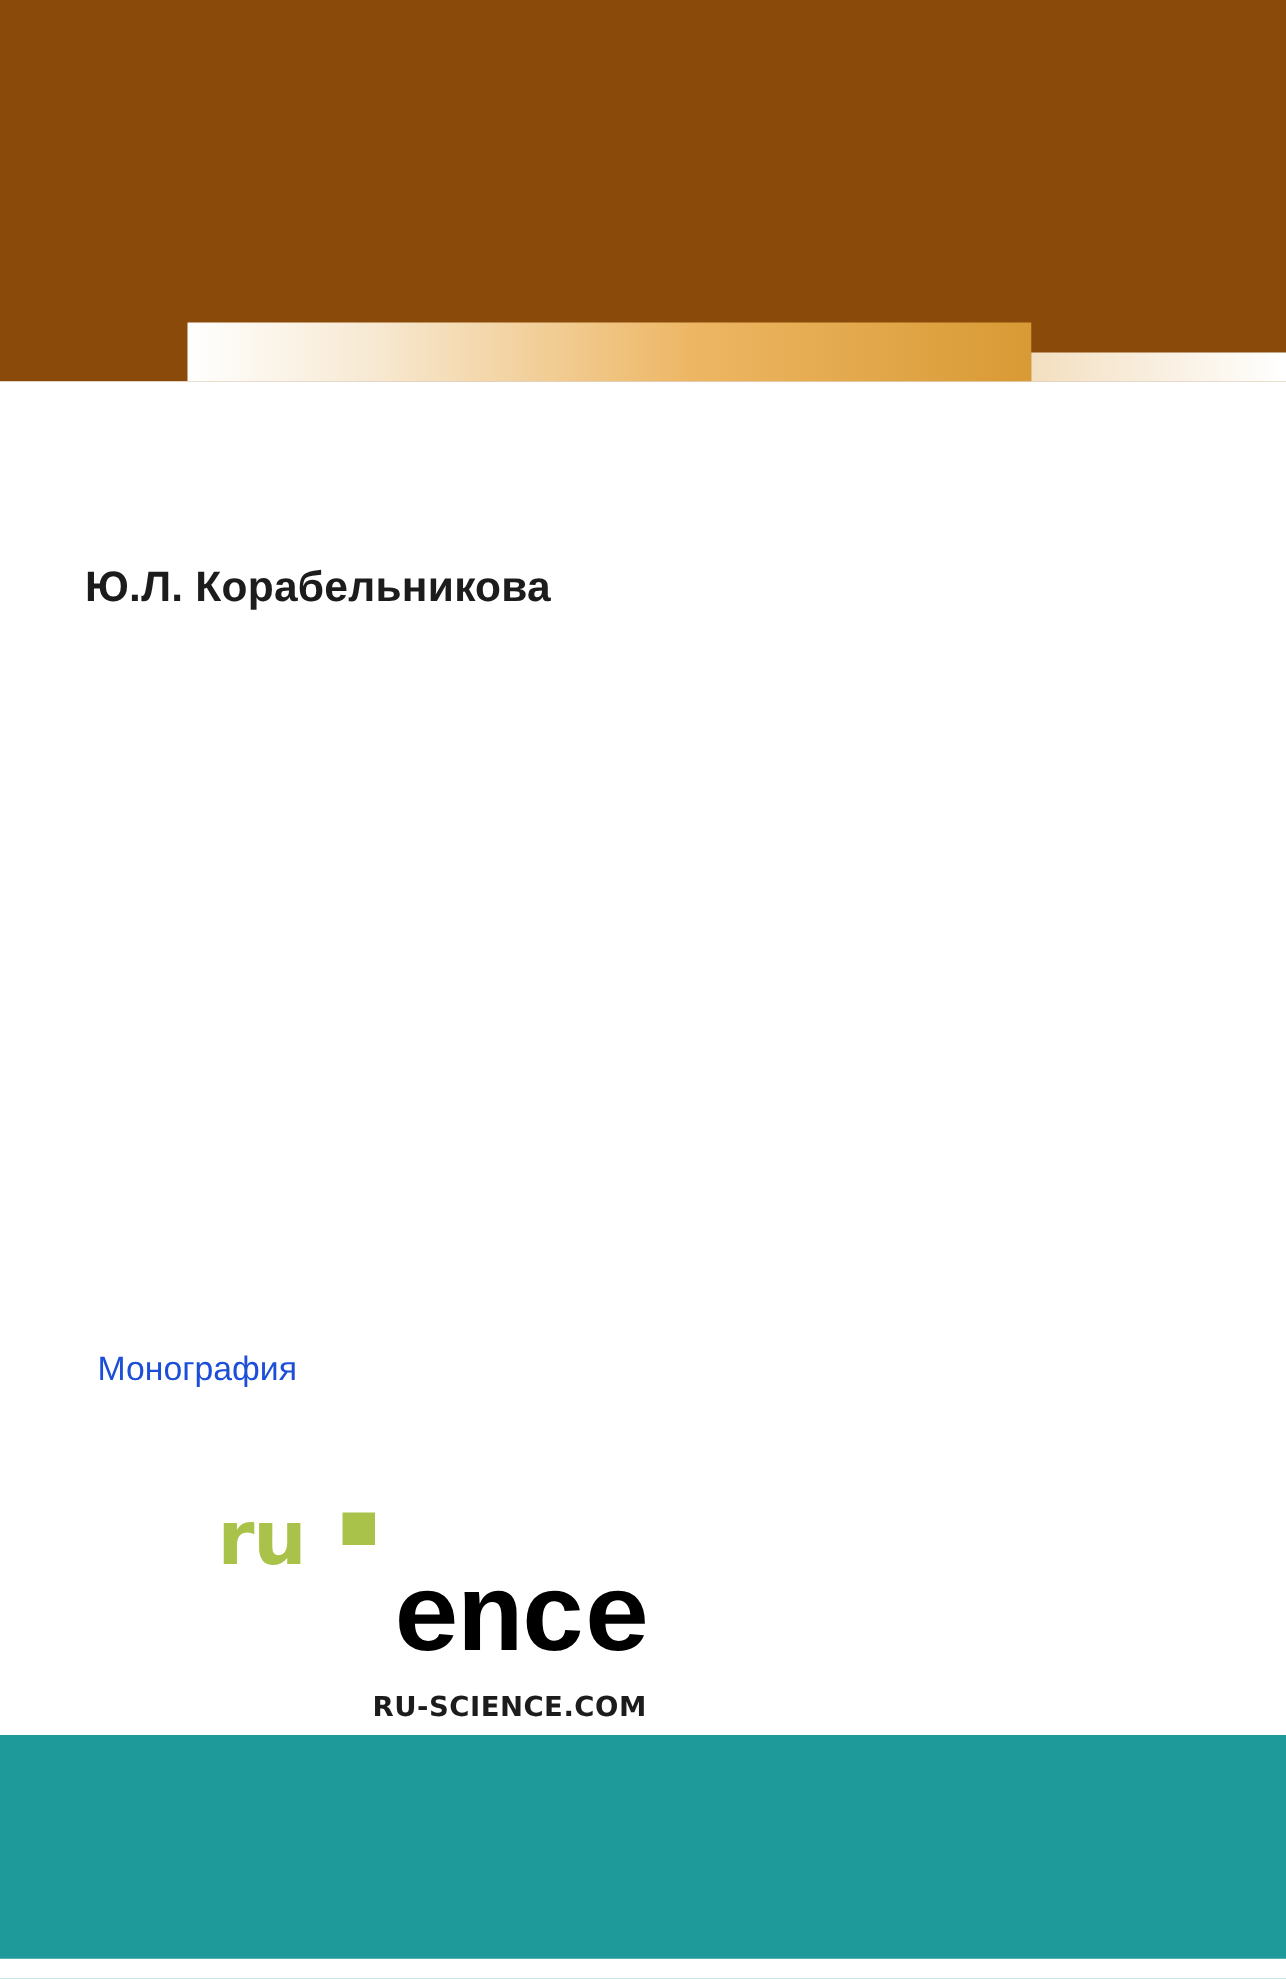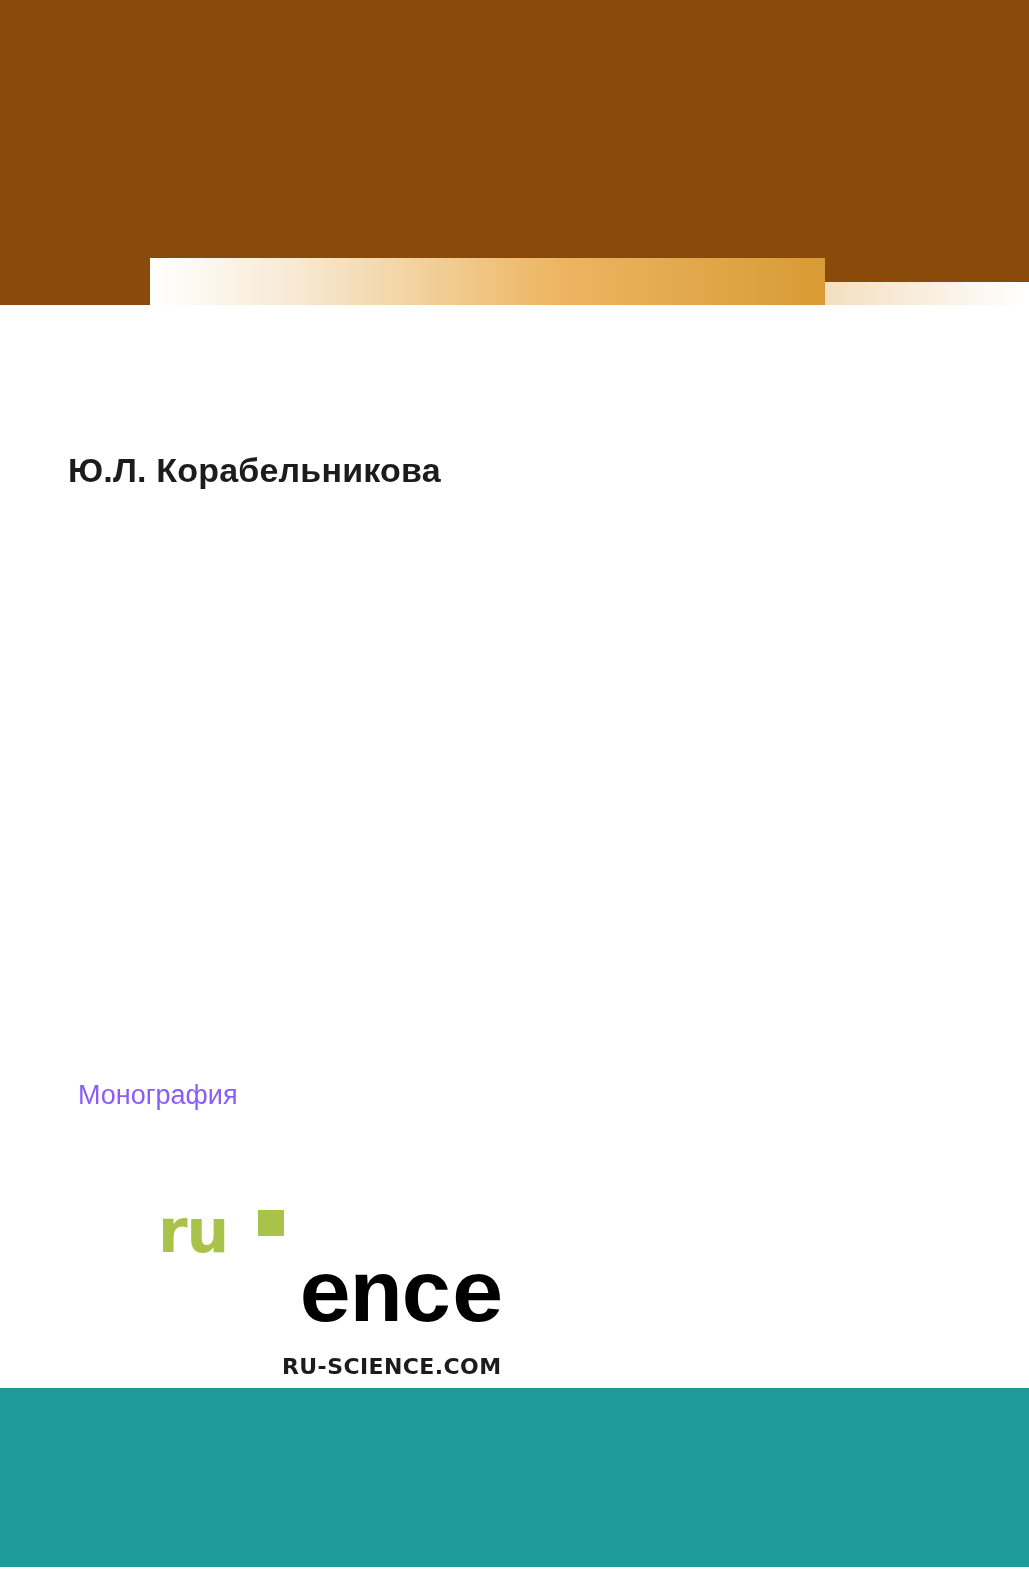--- a/index.html
+++ b/index.html
@@ -98,26 +98,26 @@
     text-transform: uppercase;
     transform: scaleX(0.93);
     transform-origin: left top;
     margin-top: 16px;
   }
   .doc-type {
     position: absolute;
     left: 78px;
     top: 1080px;
     font-size: 27px;
-    color: #8b5cf6;
+    color: #1d4ed8;
   }
   
   .logo {
     position: absolute;
-    left: 62px;
+    left: 78px;
     top: 1196px;
     width: 440px;
     height: 180px;
   }
   .logo-ru {
     position: absolute;
     left: 96px;
     top: 0px;
     font-family: "DejaVu Sans", sans-serif;
     font-size: 60px;

